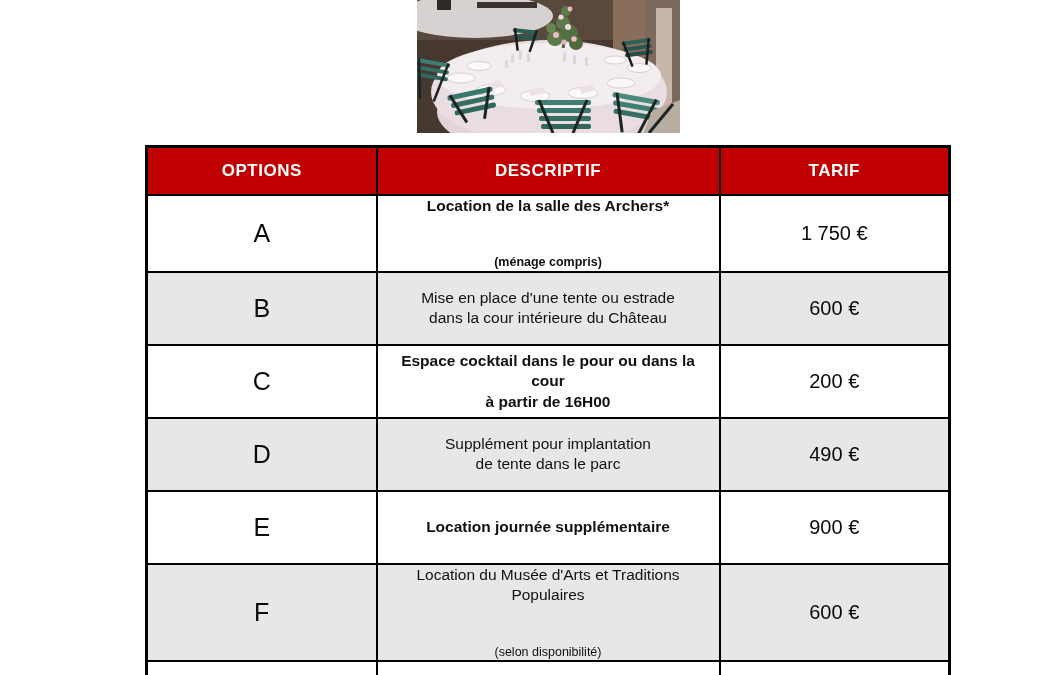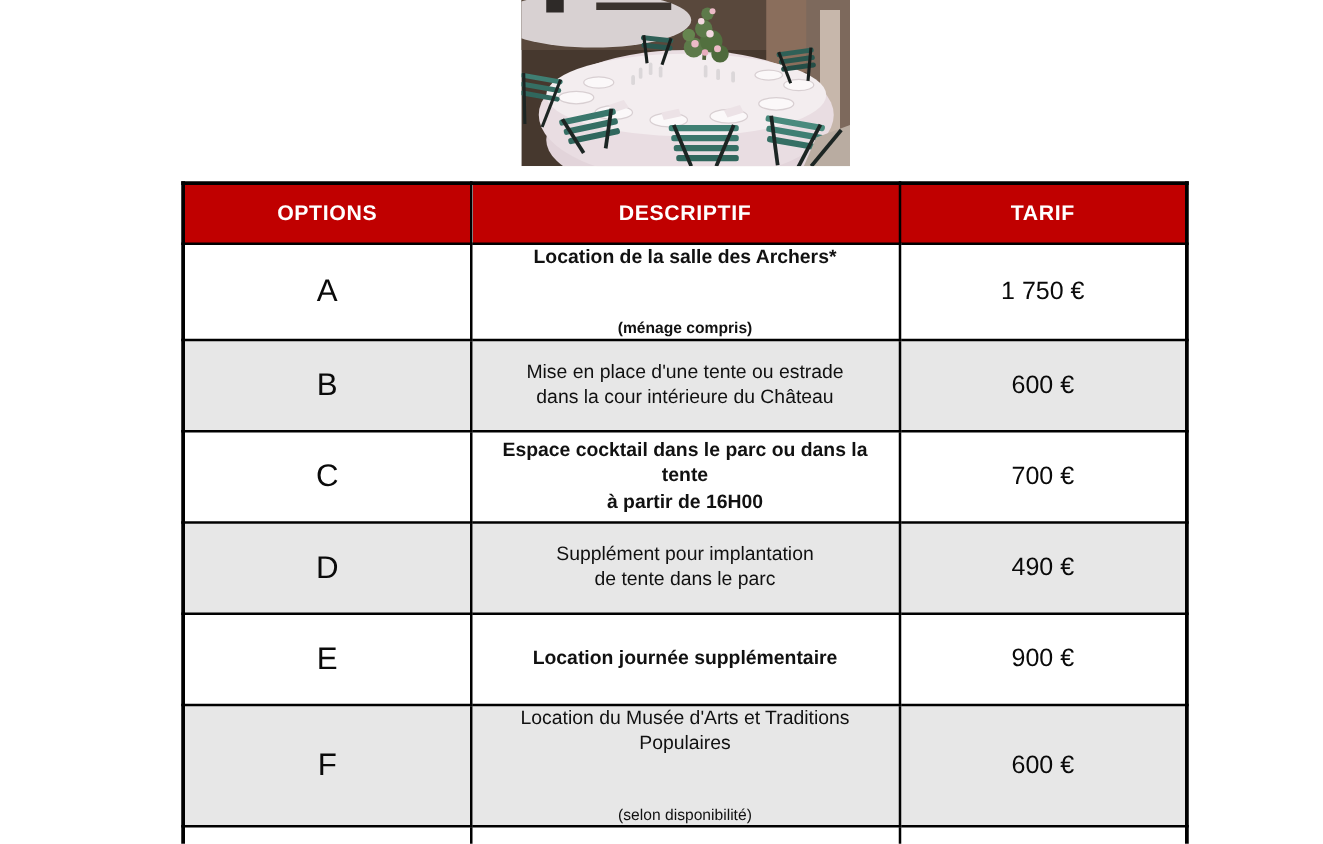--- a/index.html
+++ b/index.html
@@ -211,25 +211,25 @@
         <td class="option">B</td>
         <td class="desc">
           <span class="line">Mise en place d'une tente ou estrade</span>
           <span class="line">dans la cour intérieure du Château</span>
         </td>
         <td class="tarif">600 €</td>
       </tr>
       <tr class="row-std plain emph">
         <td class="option">C</td>
         <td class="desc">
-          <span class="line">Espace cocktail dans le parc ou dans la</span>
-          <span class="line">tente</span>
+          <span class="line">Espace cocktail dans le pour ou dans la</span>
+          <span class="line">cour</span>
           <span class="line">à partir de 16H00</span>
         </td>
-        <td class="tarif">700 €</td>
+        <td class="tarif">200 €</td>
       </tr>
       <tr class="row-std shaded">
         <td class="option">D</td>
         <td class="desc">
           <span class="line">Supplément pour implantation</span>
           <span class="line">de tente dans le parc</span>
         </td>
         <td class="tarif">490 €</td>
       </tr>
       <tr class="row-std plain emph">

